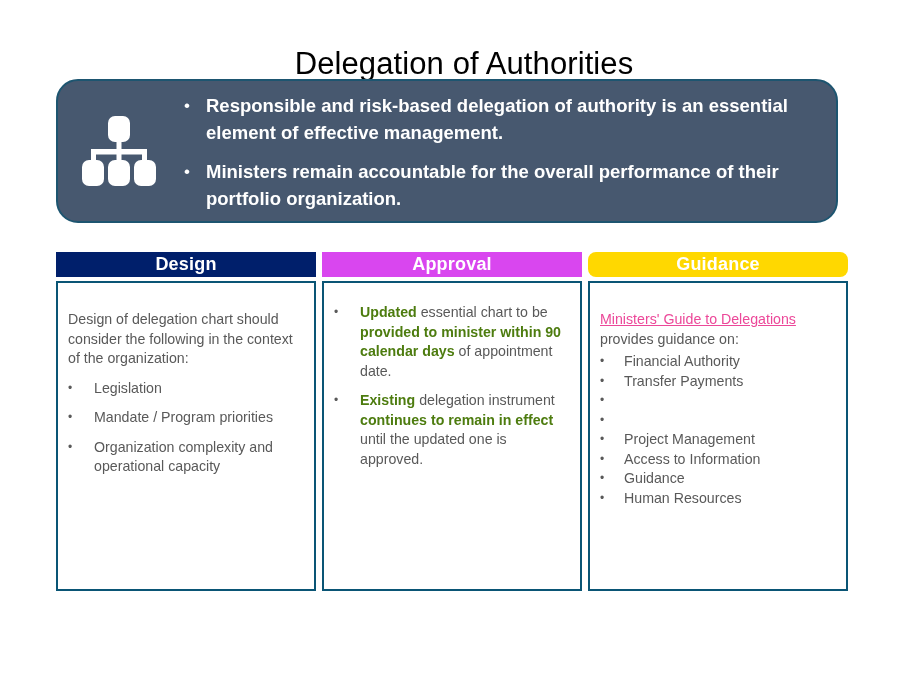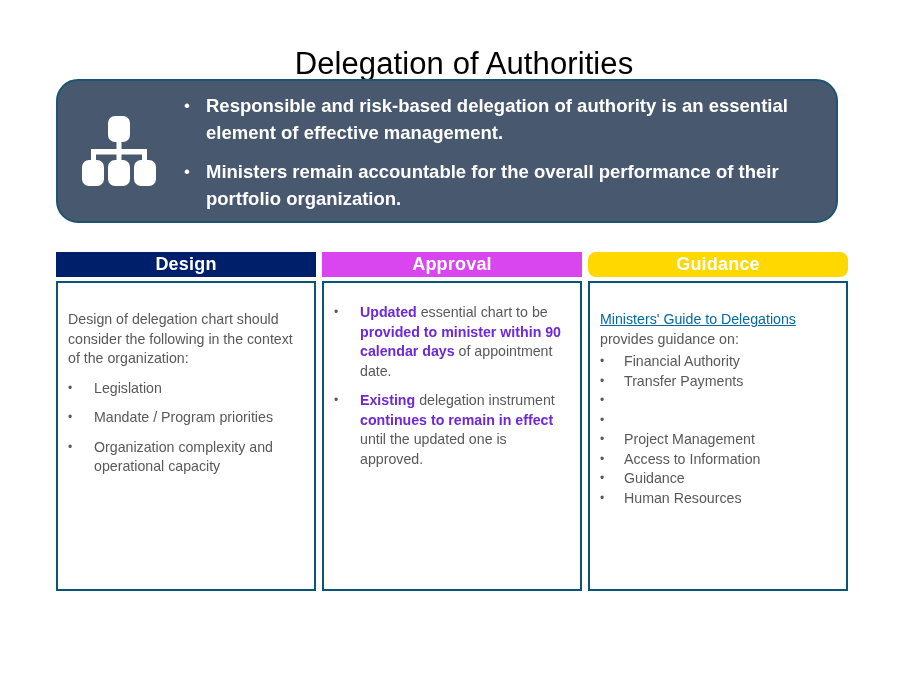--- a/index.html
+++ b/index.html
@@ -135,24 +135,24 @@
     color: #595959;
     font-size: 12px;
     line-height: 19.5px;
   }
   .blist .btx { flex: 1; }
 
   
   .blist.tight li { margin-top: 0px; }
   .blist.tight .bu { width: 24px; min-width: 24px; }
 
-  .b { font-weight: bold; color: #6d28d9; }
+  .b { font-weight: bold; color: #4d7c0f; }
 
   .link {
-    color: #0369a1;
+    color: #ec4899;
     text-decoration: underline;
     cursor: pointer;
   }
 </style>
 </head>
 <body>
 
 <div class="slide-title">Delegation of Authorities</div>
 
 <div class="banner">

